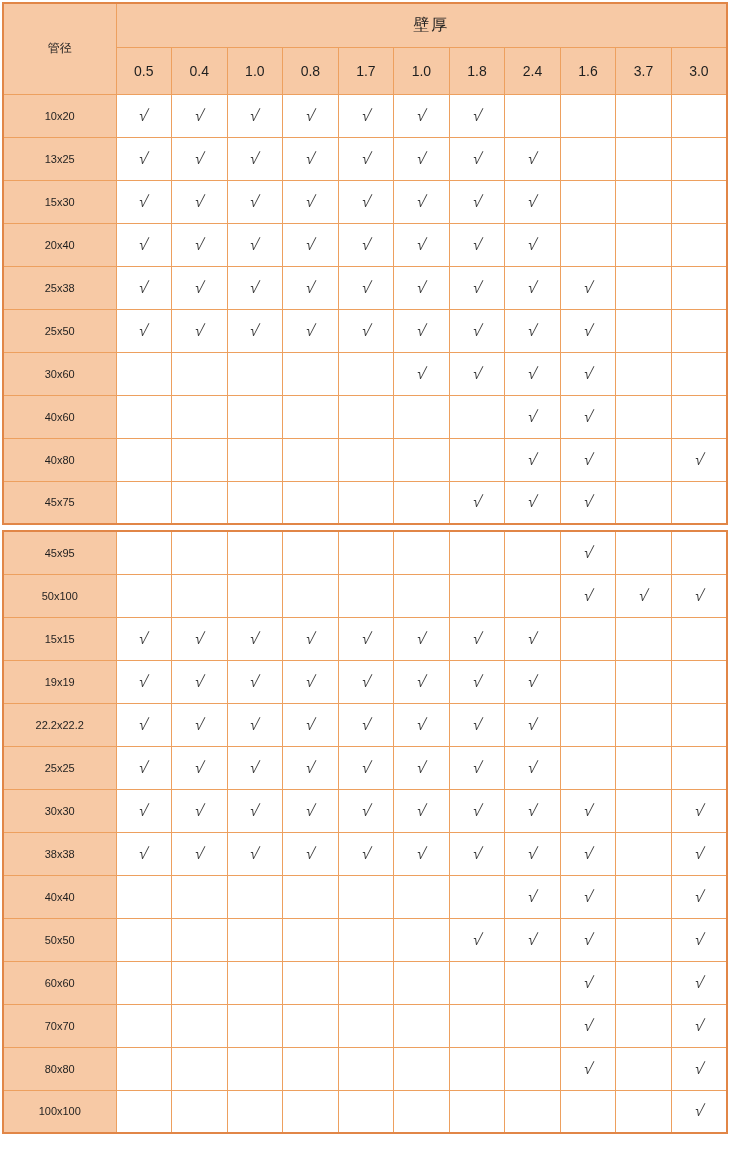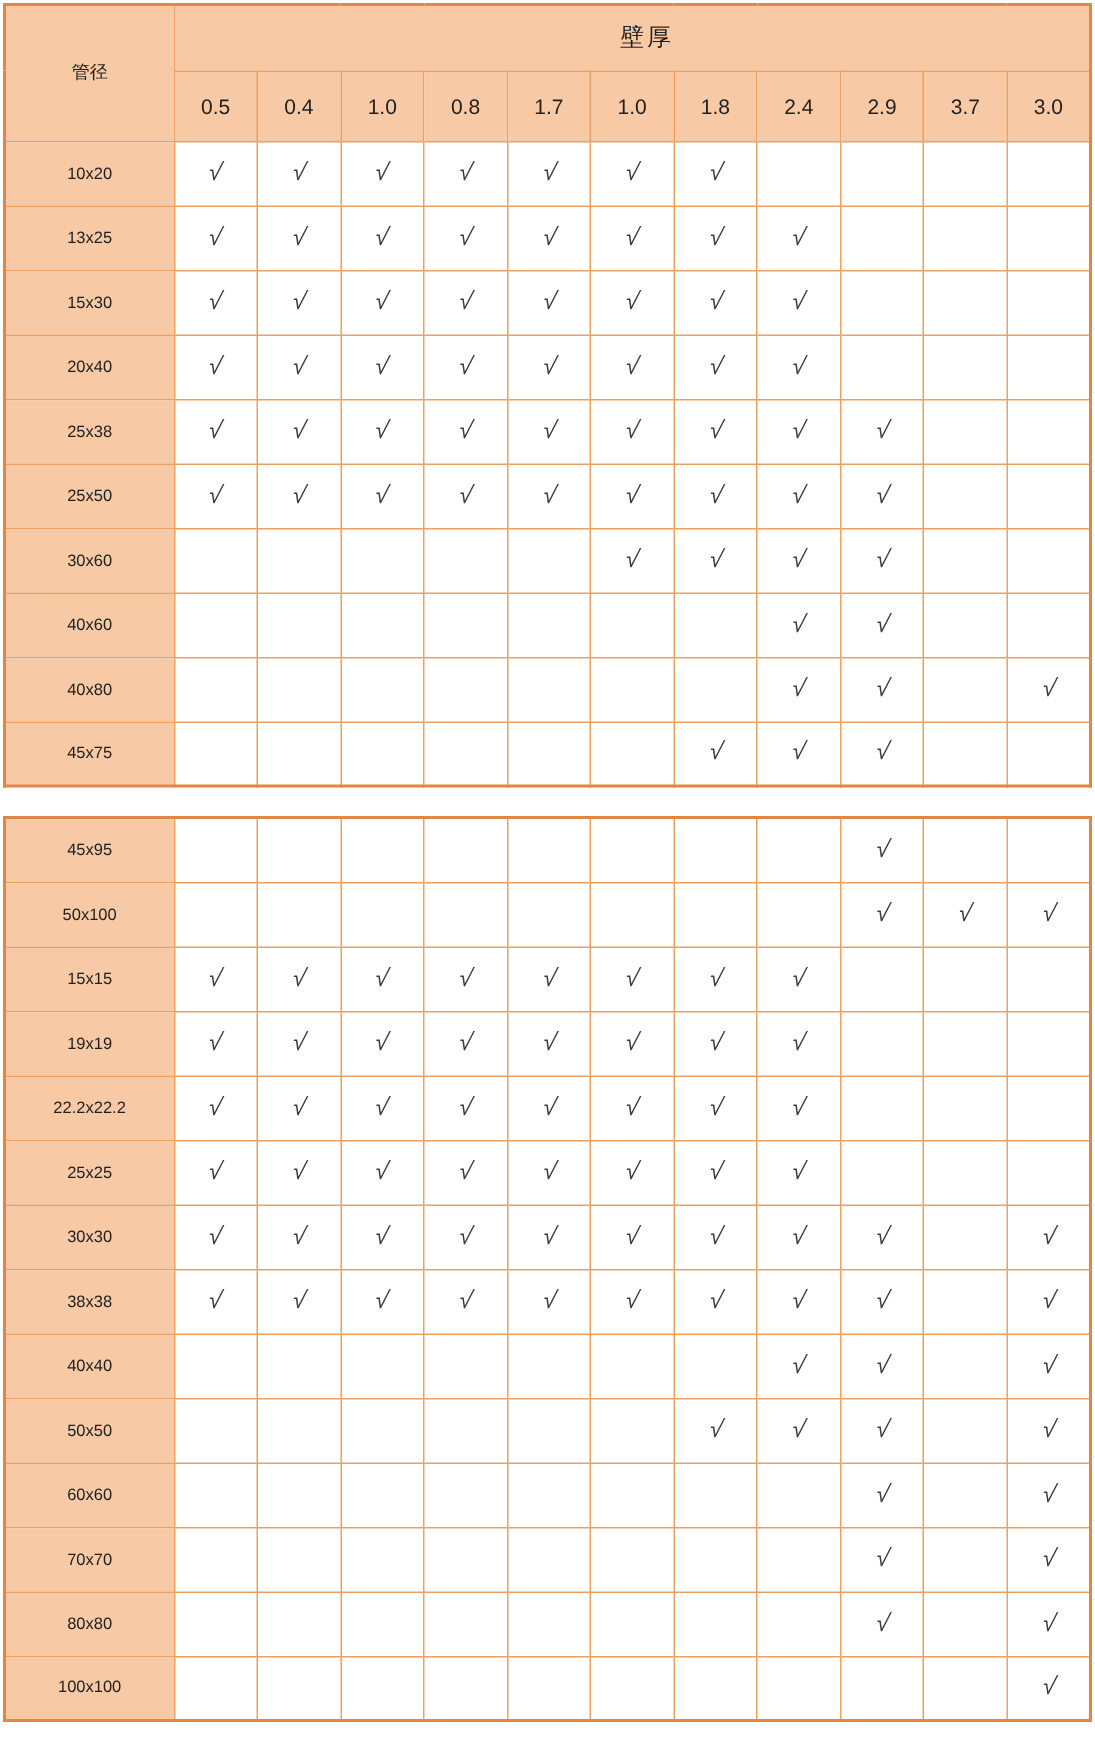--- a/index.html
+++ b/index.html
@@ -21,21 +21,21 @@
     width: 730px;
     padding: 2px;
   }
   table.spec-table {
     table-layout: fixed;
     width: 726px;
     border-collapse: collapse;
     border: 2px solid var(--border-outer);
   }
   table.spec-table.second {
-    margin-top: 19px;
+    margin-top: 5px;
   }
   col.diam-col { width: 113px; }
   th, td {
     border: 1px solid var(--border-inner);
     padding: 0;
     text-align: center;
     vertical-align: middle;
     height: 43px;
     overflow: hidden;
     white-space: nowrap;
@@ -99,21 +99,21 @@
       </tr>
       <tr id="thickness-row">
           <th class="num-head">0.5</th>
           <th class="num-head">0.4</th>
           <th class="num-head">1.0</th>
           <th class="num-head">0.8</th>
           <th class="num-head">1.7</th>
           <th class="num-head">1.0</th>
           <th class="num-head">1.8</th>
           <th class="num-head">2.4</th>
-          <th class="num-head">2.9</th>
+          <th class="num-head">1.6</th>
           <th class="num-head">3.7</th>
           <th class="num-head">3.0</th>
         </tr>
     </thead>
     <tbody id="tbody-upper">
         <tr>
           <td class="label">10x20</td>
           <td class="data"><span class="check">√</span></td>
           <td class="data"><span class="check">√</span></td>
           <td class="data"><span class="check">√</span></td>

